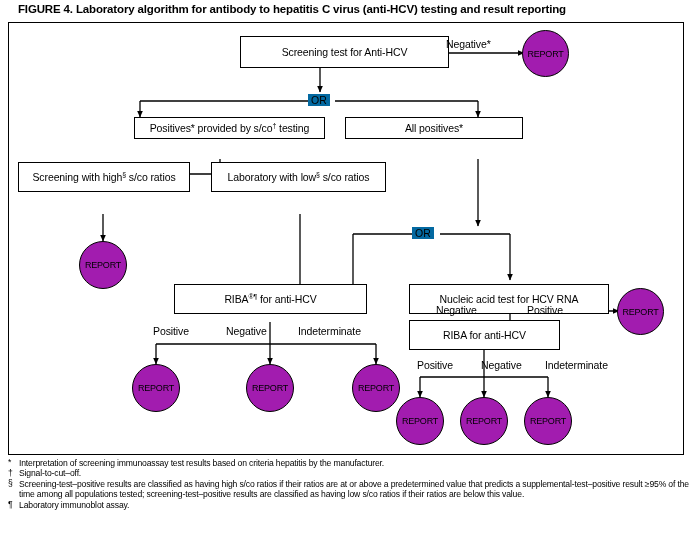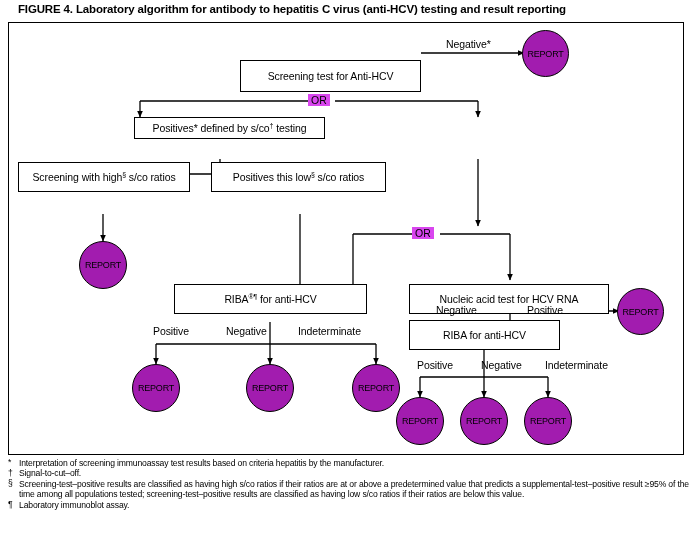--- a/index.html
+++ b/index.html
@@ -88,21 +88,21 @@
     font-size: 10.5px;
     line-height: 12px;
     letter-spacing: -0.1px;
     white-space: nowrap;
     background: transparent;
   }
   .or-label {
     position: absolute;
     font-size: 10.5px;
     letter-spacing: 0.2px;
-    background: #d946ef;
+    background: #0369a1;
     padding: 0 3px;
     white-space: nowrap;
   }
   sup {
     font-size: 7px;
     vertical-align: super;
     line-height: 0;
   }
   .footnotes {
     position: absolute;
@@ -186,47 +186,50 @@
         <path d="M 543,276 L 543,289 L 611,289" marker-end="url(#arrow)"></path>
 
         <path d="M 476,328 L 476,355"></path>
         <path d="M 412,355 L 540,355"></path>
         <path d="M 412,355 L 412,375" marker-end="url(#arrow)"></path>
         <path d="M 476,355 L 476,375" marker-end="url(#arrow)"></path>
         <path d="M 540,355 L 540,375" marker-end="url(#arrow)"></path>
       </g>
     </svg>
 
-    <div class="node-box" style="left:232px; top:14px; width:181px; height:32px;margin-top:24px;">
+    <div class="node-box" style="left:232px; top:14px; width:209px; height:32px;">
       <span>Screening test for Anti-HCV</span>
     </div>
 
     <div class="node-circle" style="left:514px; top:8px; width:47px; height:47px;">
       <span>REPORT</span>
     </div>
 
     <div class="edge-label" style="left:438px; top:16px;">
       <span>Negative*</span>
     </div>
 
     <div class="or-label" style="left:300px; top:72px;">
       <span>OR</span>
     </div>
 
     <div class="node-box" style="left:126px; top:95px; width:191px; height:22px;">
-      <span><span>Positives* defined by s/co</span><sup>†</sup><span> testing</span></span>
-    </div>
-
+      <span><span>Positives* provided by s/co</span><sup>†</sup><span> testing</span></span>
+    </div>
+
+    <div class="node-box" style="left:337px; top:95px; width:178px; height:22px;">
+      <span>All positives*</span>
+    </div>
 
     <div class="node-box" style="left:10px; top:140px; width:172px; height:30px;">
       <span><span>Screening with high</span><sup>§</sup><span> s/co ratios</span></span>
     </div>
 
     <div class="node-box" style="left:203px; top:140px; width:175px; height:30px;">
-      <span><span>Positives this low</span><sup>§</sup><span> s/co ratios</span></span>
+      <span><span>Laboratory with low</span><sup>§</sup><span> s/co ratios</span></span>
     </div>
 
     <div class="node-circle" style="left:71px; top:219px; width:48px; height:48px;">
       <span>REPORT</span>
     </div>
 
     <div class="or-label" style="left:404px; top:205px;">
       <span>OR</span>
     </div>
 

